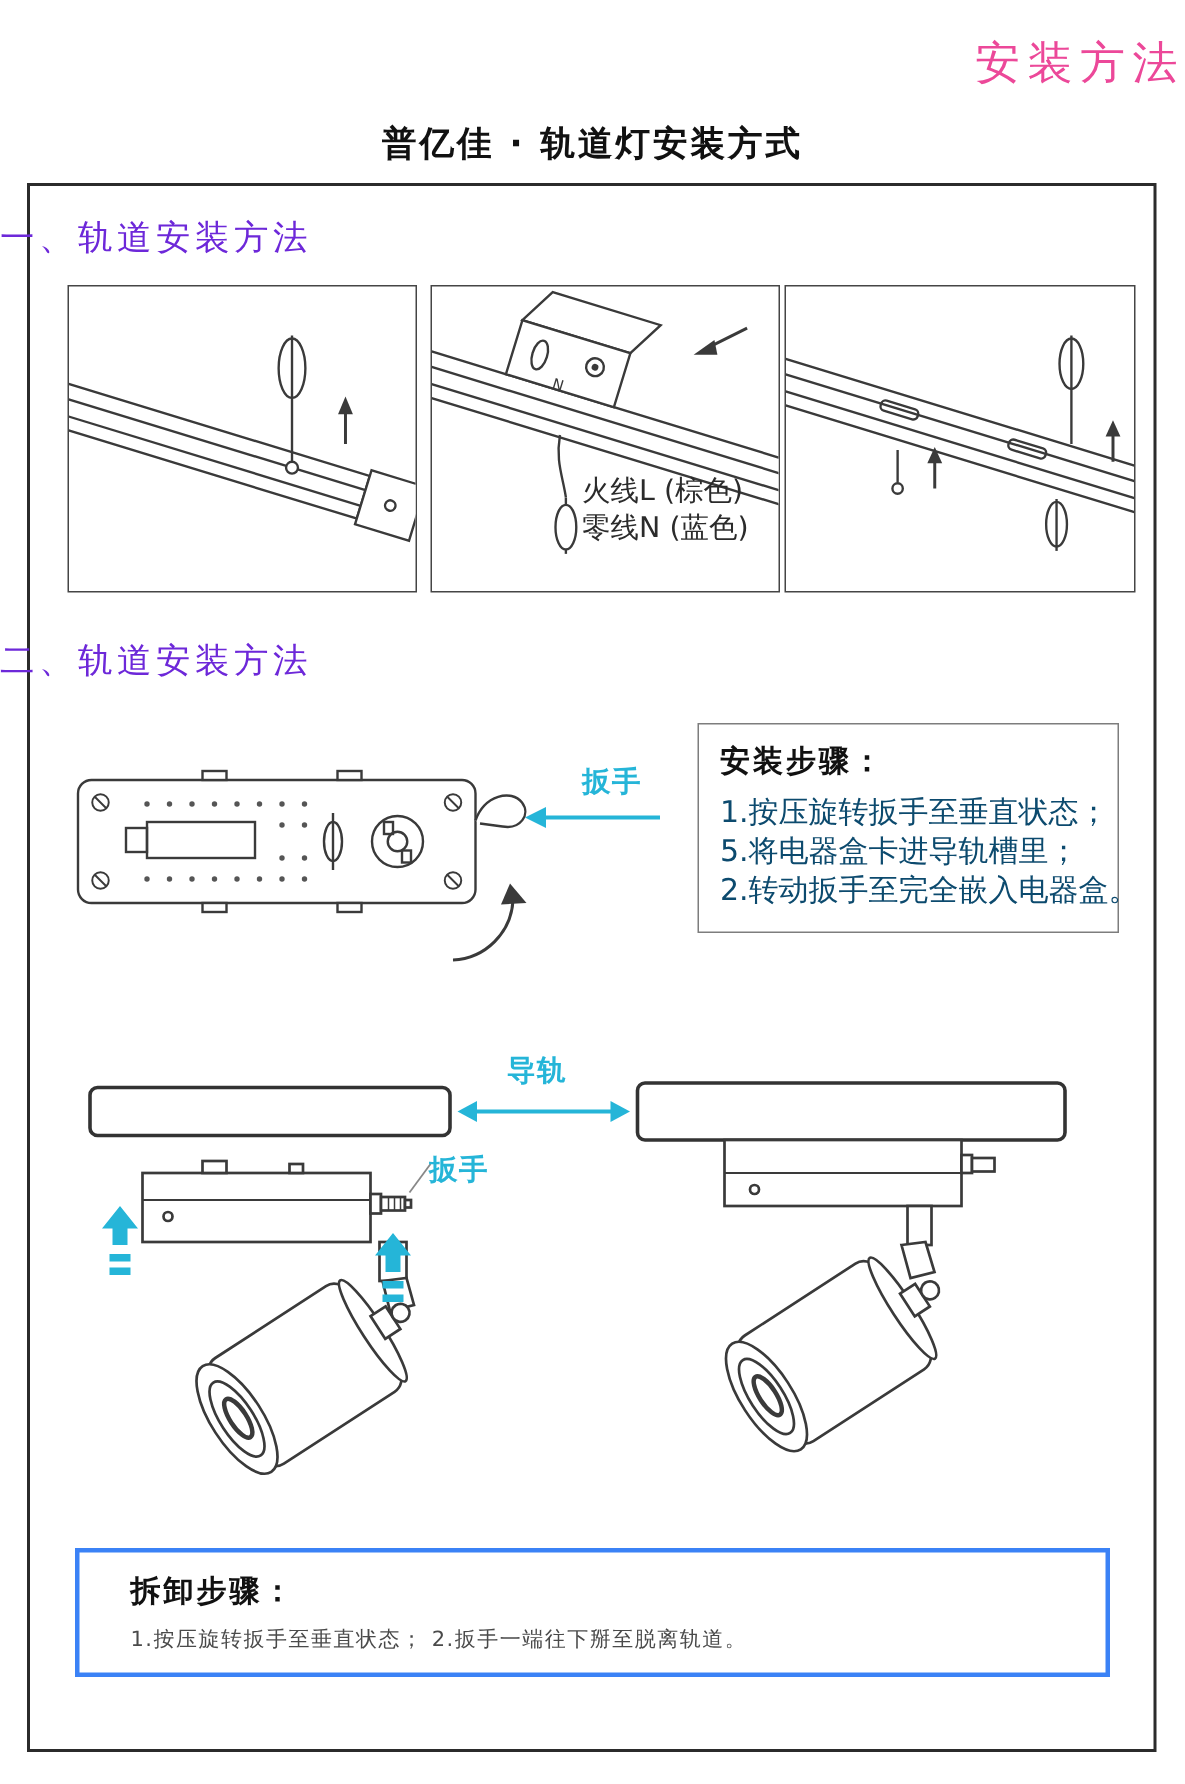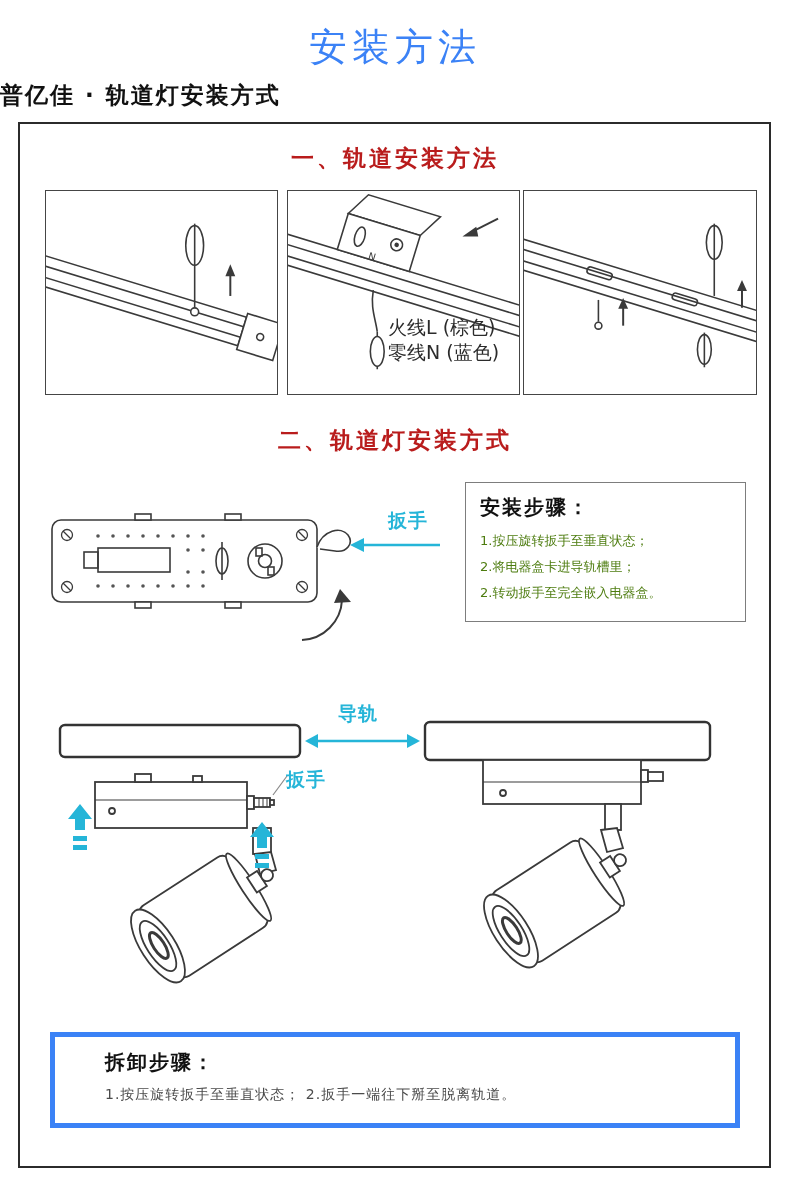--- a/index.html
+++ b/index.html
@@ -1,40 +1,40 @@
 <!DOCTYPE html>
 <html style="--accent: #25b5d8;"><head>
 <meta charset="utf-8">
 <style>
   *{margin:0;padding:0;box-sizing:border-box}
   :root{--accent:#25b5d8;--line:#3a3a3a}
   html,body{background:#fff}
   body{font-family:"DejaVu Sans","Liberation Sans",sans-serif;color:#222}
   .page{position:relative;width:790px;height:1189px;background:#fff;overflow:hidden;margin:0 auto}
   .abs{position:absolute}
-  .title{top:22px;left:0;width:100%;text-align:center;font-size:38px;color:#3b82f6;letter-spacing:5px}
-  .subtitle{top:80px;left:0;width:100%;text-align:left;font-size:23px;font-weight:bold;color:#111;letter-spacing:2px}
+  .title{top:22px;left:0;width:100%;text-align:right;font-size:30px;color:#ec4899;letter-spacing:5px}
+  .subtitle{top:80px;left:0;width:100%;text-align:center;font-size:23px;font-weight:bold;color:#111;letter-spacing:2px}
   .main-box{left:18px;top:122px;width:753px;height:1046px;border:2px solid #2b2b2b;background:#fff}
-  .sec-heading{left:0;width:100%;text-align:center;font-size:23px;color:#b91c1c;letter-spacing:3px;font-weight:700}
+  .sec-heading{left:0;width:100%;text-align:left;font-size:23px;color:#6d28d9;letter-spacing:3px;font-weight:400}
   .sec1{top:143px}
   .sec2{top:425px}
   .dbox{border:1.5px solid #454545;background:#fff}
   .dbox1{left:45px;top:190px;width:233px;height:205px}
   .dbox2{left:287px;top:190px;width:233px;height:205px}
   .dbox3{left:523px;top:190px;width:234px;height:205px}
   .dbox svg{width:100%;height:100%;display:block}
   .wire-labels{position:absolute;left:100px;top:124px;font-size:19px;color:#2b2b2b;line-height:25px;white-space:nowrap}
   .cyan-label{color:var(--accent);font-size:19px;font-weight:700;letter-spacing:1px;white-space:nowrap}
   .wrench-top{left:388px;top:508px}
   .rail-label{left:338px;top:701px}
   .wrench-bottom{left:286px;top:767px}
   .steps-box{left:465px;top:482px;width:281px;height:140px;border:1px solid #7d7d7d;background:#fff;padding:11px 13px 8px 14px}
   .steps-title{font-size:20px;font-weight:bold;color:#111;letter-spacing:2px;margin-bottom:7px}
-  .step-line{font-size:13px;color:#4d7c0f;line-height:26px;white-space:nowrap}
-  .removal-box{left:50px;top:1032px;width:690px;height:96px;border:5px solid #3b82f6;background:#fff;padding:12px 20px 0 50px}
+  .step-line{font-size:20px;color:#0c4a6e;line-height:26px;white-space:nowrap}
+  .removal-box{left:50px;top:1032px;width:690px;height:86px;border:3px solid #3b82f6;background:#fff;padding:12px 20px 0 34px}
   .removal-title{font-size:20px;font-weight:bold;letter-spacing:2px;color:#111}
   .removal-text{margin-top:10px;font-size:14px;color:#4a4a4a;letter-spacing:1px;white-space:nowrap}
   .ac-stroke{stroke:var(--accent)}
   .ac-fill{fill:var(--accent);stroke:none}
   svg{display:block}
 </style>
 </head>
 <body>
 
 <div class="page">
@@ -123,21 +123,21 @@
         <line x1="100" y1="136" x2="100" y2="116" stroke="#3a3a3a" stroke-width="2"></line>
         <polygon points="100,108 95,119 105,119" fill="#3a3a3a"></polygon>
       </g>
       <g stroke="#3a3a3a" fill="none" stroke-width="1.6">
         <ellipse cx="182" cy="160" rx="7" ry="15" fill="#fff"></ellipse>
         <line x1="182" y1="143" x2="182" y2="178"></line>
       </g>
     </svg>
   </div>
 
-  <div class="abs sec-heading sec2">二、轨道灯安装方式</div>
+  <div class="abs sec-heading sec2">二、轨道安装方法</div>
 
   <svg class="abs" style="left:40px;top:490px" width="420" height="170" viewBox="0 0 420 170">
     <g stroke="#3a3a3a" fill="none" stroke-width="1.6">
       <rect x="12" y="30" width="265" height="82" rx="9" fill="#fff"></rect>
       <rect x="95" y="24" width="16" height="6" fill="#fff"></rect>
       <rect x="185" y="24" width="16" height="6" fill="#fff"></rect>
       <rect x="95" y="112" width="16" height="6" fill="#fff"></rect>
       <rect x="185" y="112" width="16" height="6" fill="#fff"></rect>
       <rect x="58" y="58" width="72" height="24"></rect>
       <rect x="44" y="62" width="14" height="16"></rect>
@@ -189,21 +189,21 @@
       <line x1="400" y1="55" x2="322" y2="55" class="ac-stroke" stroke-width="2.6"></line>
       <polygon points="310,55 324,48 324,62" class="ac-fill"></polygon>
     </g>
   </svg>
 
   <div class="abs cyan-label wrench-top">扳手</div>
 
   <div class="abs steps-box">
     <div class="steps-title">安装步骤：</div>
     <div class="step-line">1.按压旋转扳手至垂直状态；</div>
-    <div class="step-line">2.将电器盒卡进导轨槽里；</div>
+    <div class="step-line">5.将电器盒卡进导轨槽里；</div>
     <div class="step-line">2.转动扳手至完全嵌入电器盒。</div>
   </div>
 
   <svg class="abs" style="left:35px;top:700px" width="720" height="325" viewBox="0 0 720 325">
     <g stroke="#333" stroke-width="2.4" fill="#fff">
       <rect x="25" y="25" width="240" height="32" rx="5"></rect>
     </g>
     <g stroke="#333" stroke-width="2.4" fill="#fff">
       <rect x="390" y="22" width="285" height="38" rx="5"></rect>
     </g>

